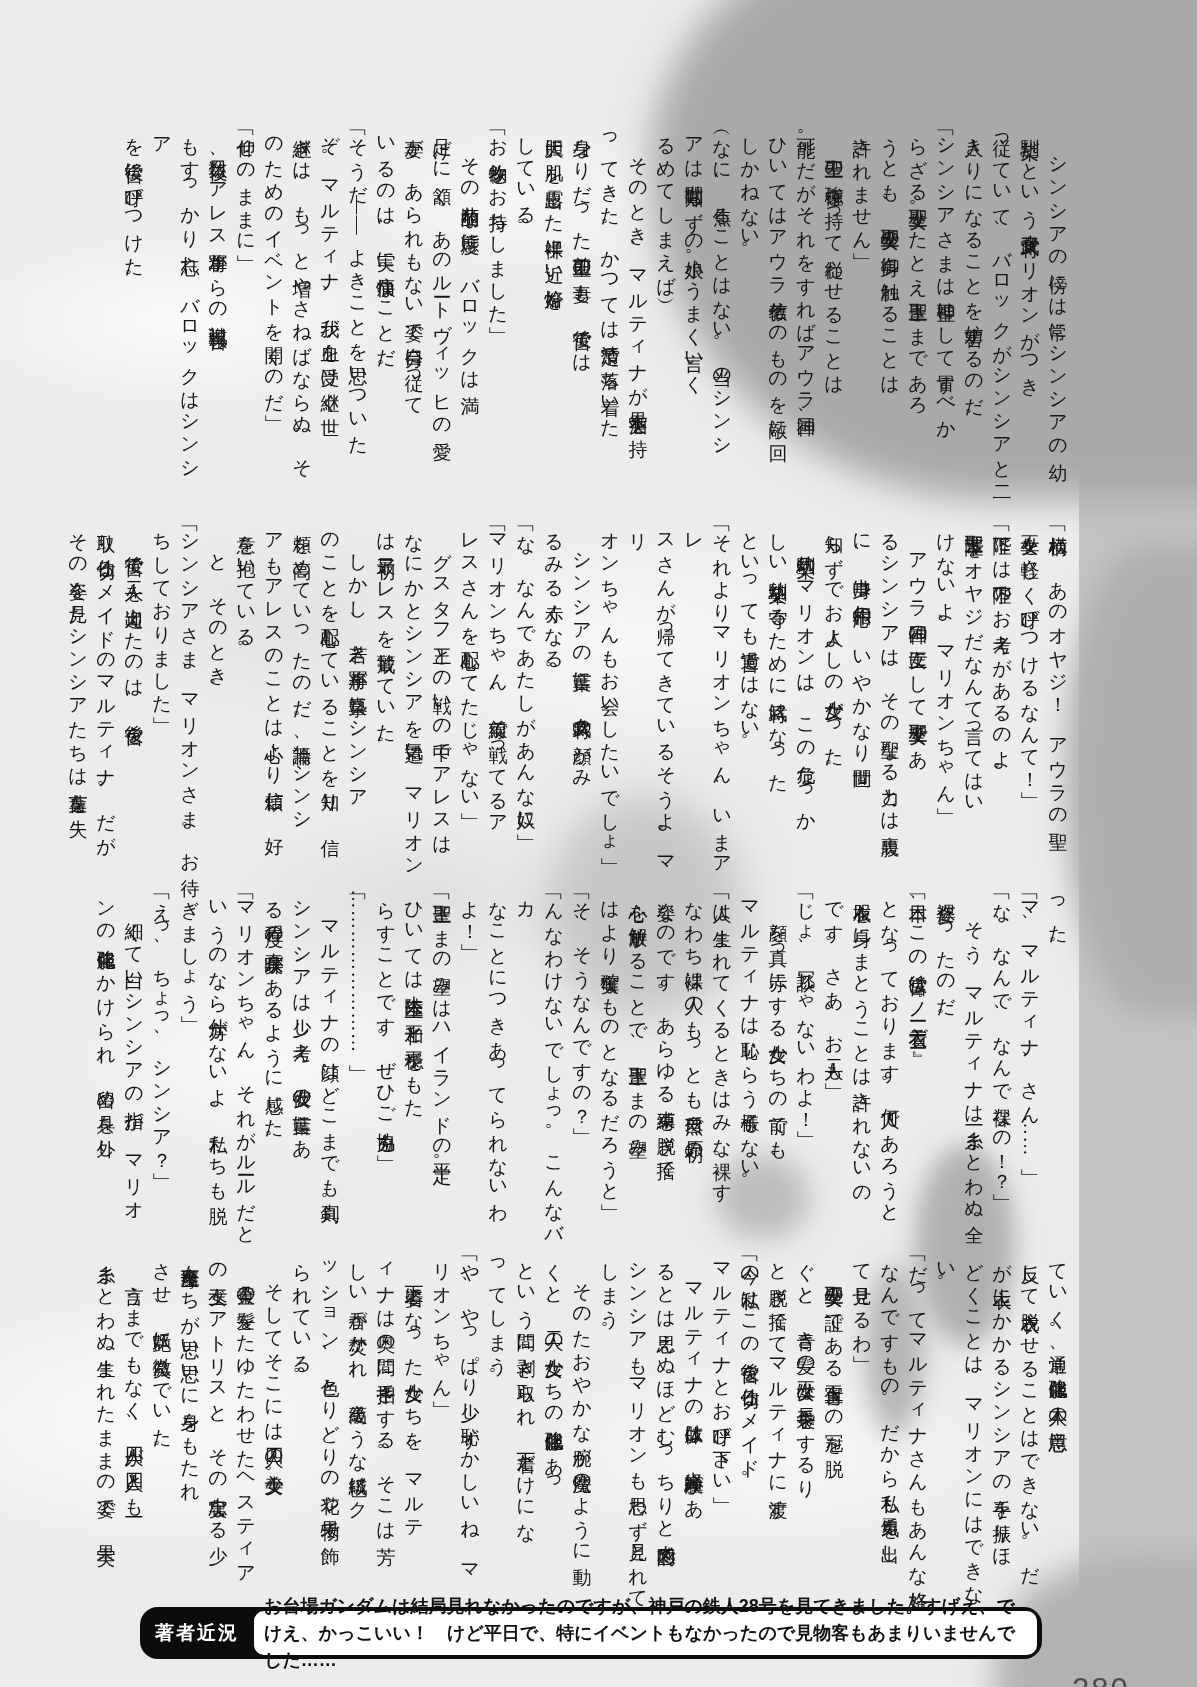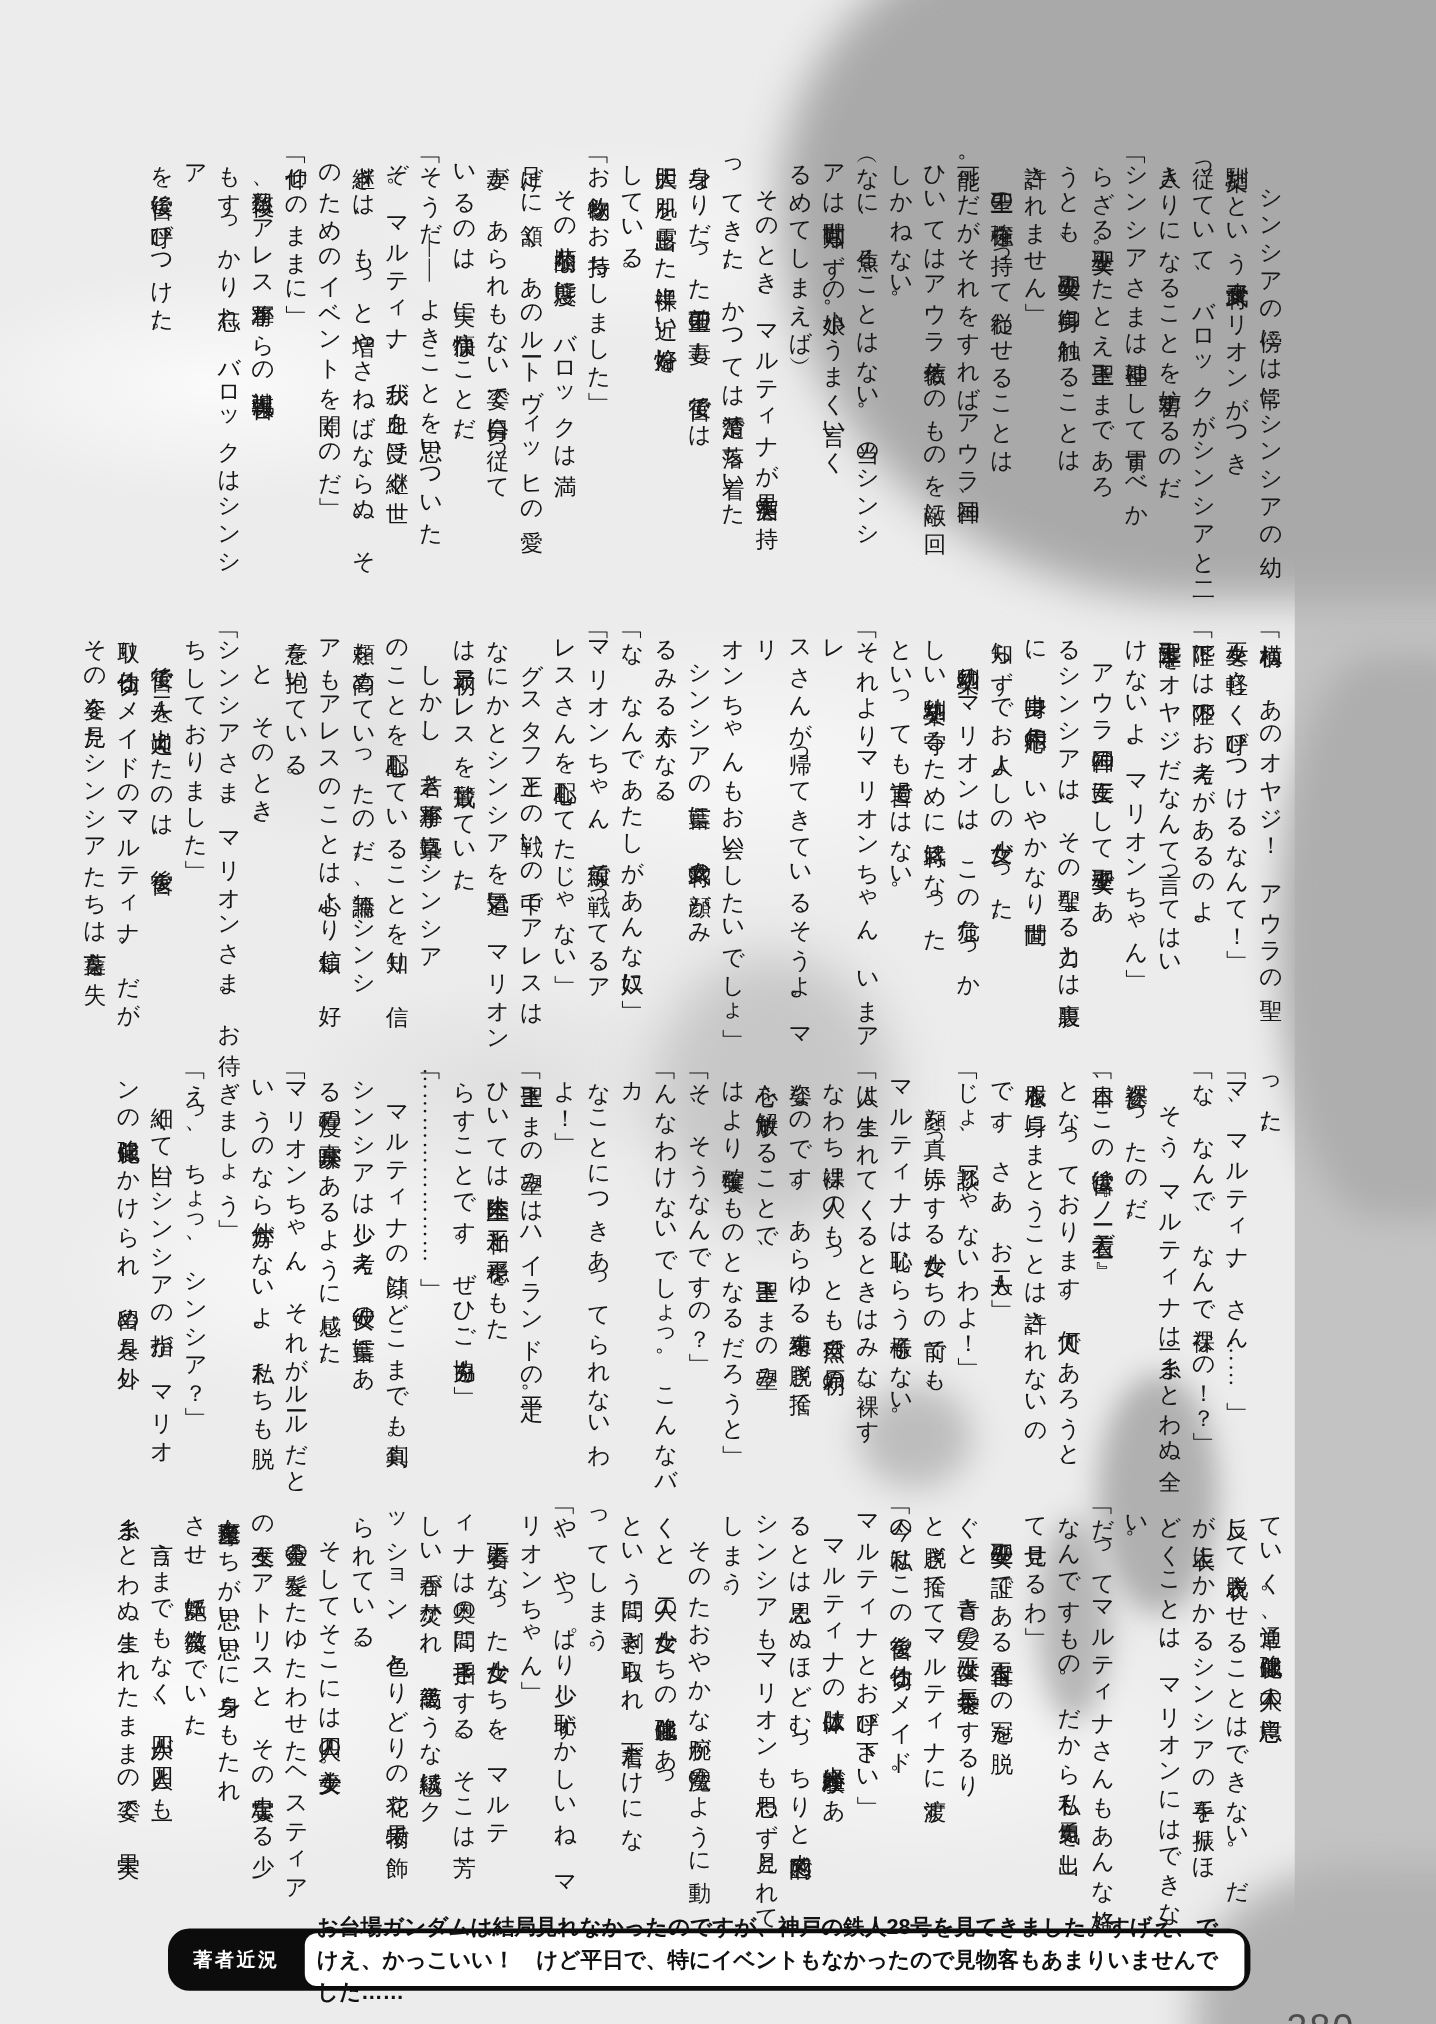--- a/index.html
+++ b/index.html
@@ -120,21 +120,21 @@
     box-sizing: border-box;
   }
   .author-label {
     width: 114px;
     display: flex;
     align-items: center;
     justify-content: center;
     color: #ffffff;
     font-family: "Liberation Sans", sans-serif;
     font-weight: bold;
-    font-size: 16px;
+    font-size: 19px;
     letter-spacing: 2px;
   }
   .author-text {
     flex: 1;
     margin: 4px 5px 4px 0;
     background: #ffffff;
     border-radius: 10px;
     padding: 2px 10px;
     font-family: "Liberation Sans", sans-serif;
     font-weight: bold;

